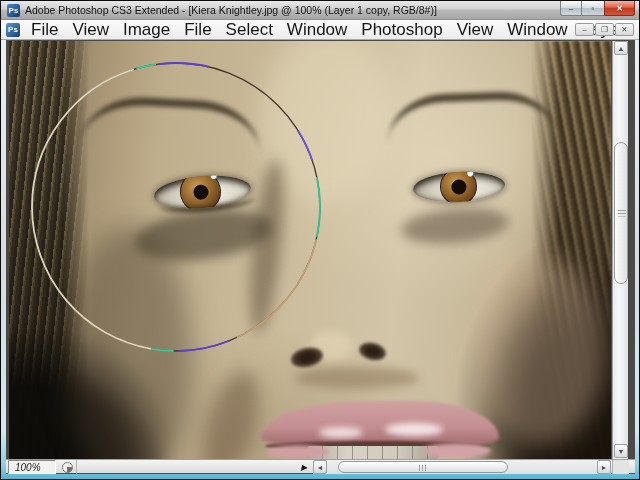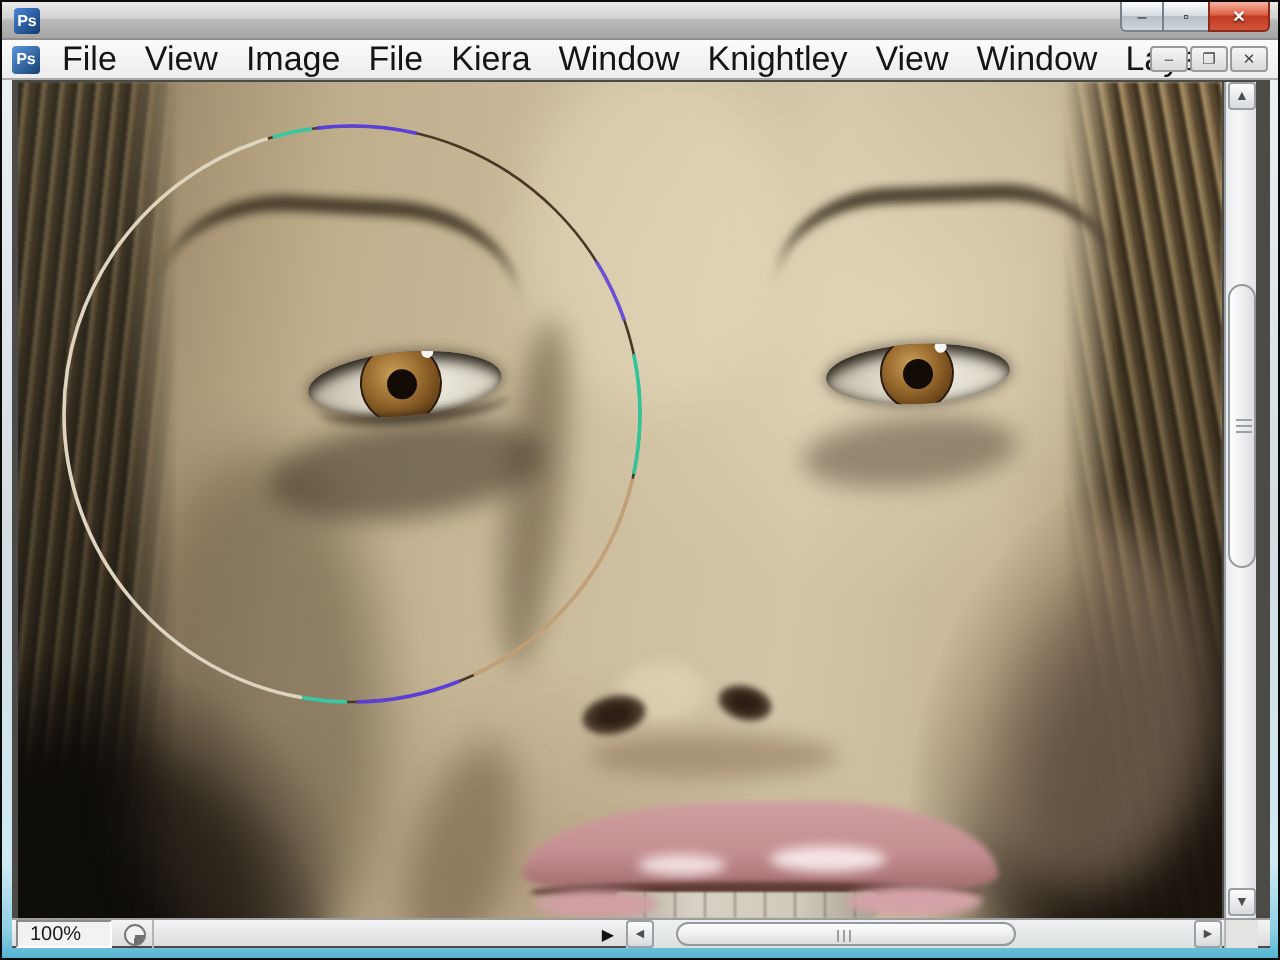--- a/index.html
+++ b/index.html
@@ -141,21 +141,21 @@
   .v-up   { left:1px; top:0;     width:14px; height:14px; }
   .v-down { left:1px; top:403px; width:14px; height:14px; }
   .v-thumb { position:absolute; left:1px; top:101px; width:14px; height:142px; border-radius:7px;
     border:1px solid #96999c; background:linear-gradient(90deg,#ffffff,#dcdee0); }
   .grip-v { position:absolute; left:3px; top:50%; width:8px; height:7px; transform:translateY(-50%);
     background:repeating-linear-gradient(180deg,#9aa0a4 0 1px,transparent 1px 3px); }
 
   .bottombar { position:absolute; left:0; top:419px; width:629px; height:14px;
     background:linear-gradient(180deg,#f4f4f4,#dcdcdc); border-top:1px solid #9e9e9e;
     font-size:10px; color:#1a1a1a; }
-  .bottombar > div { position:absolute; top:0; height:14px; }
+  .bottombar > div { position:absolute; top:0; height:14px;font-style:italic; }
   .zoom-field { left:2px; width:48px; border:1px solid #8a8a8a; border-bottom-color:#fff;
     border-right-color:#fff; background:#f2f2f2; display:flex; align-items:center; padding-left:6px; }
   .clock-btn { left:52px; width:19px; display:flex; align-items:center; justify-content:center;
     border-right:1px solid #b5b5b5; }
   .clock-icon { width:11px; height:11px; border-radius:50%; border:1px solid #777;
     background:conic-gradient(from 90deg,#6f6f6f 0 100deg,#f2f2f2 100deg 360deg); }
   .doc-panel { left:73px; width:216px; display:flex; align-items:center; padding-left:30px; }
   .flyout-btn { left:291px; width:14px; display:flex; align-items:center; justify-content:center;
     font-size:8px; color:#111; }
   .hscroll { left:307px; width:298px; background:linear-gradient(180deg,#eff0f1,#dde0e2); }
@@ -168,36 +168,37 @@
   .sb-corner { left:606px; width:17px; background:#e3e3e1; border-left:1px solid #b5b5b5; }
 </style>
 </head>
 <body>
 
 <div class="window">
  <div class="frame">
 
   <div class="titlebar">
     <div class="ps-app-icon">Ps</div>
+    <div class="title-text">Adobe Photoshop CS3 Extended - [Kiera Knightley.jpg @ 100% (Layer 1 copy, RGB/8#)]</div>
     <div class="win-btns">
       <div class="win-btn min">–</div>
       <div class="win-btn max">▫</div>
       <div class="win-btn close">✕</div>
     </div>
   </div>
 
   <div class="menubar">
     <div class="ps-doc-icon">Ps</div>
     <div class="menu-item">File</div>
     <div class="menu-item">View</div>
     <div class="menu-item">Image</div>
     <div class="menu-item">File</div>
-    <div class="menu-item">Kiera</div>
+    <div class="menu-item">Select</div>
     <div class="menu-item">Window</div>
-    <div class="menu-item">Knightley</div>
+    <div class="menu-item">Photoshop</div>
     <div class="menu-item">View</div>
     <div class="menu-item">Window</div>
     <div class="menu-item">Layer</div>
     <div class="doc-btns">
       <div class="doc-btn">–</div>
       <div class="doc-btn">❐</div>
       <div class="doc-btn">✕</div>
     </div>
   </div>
 

